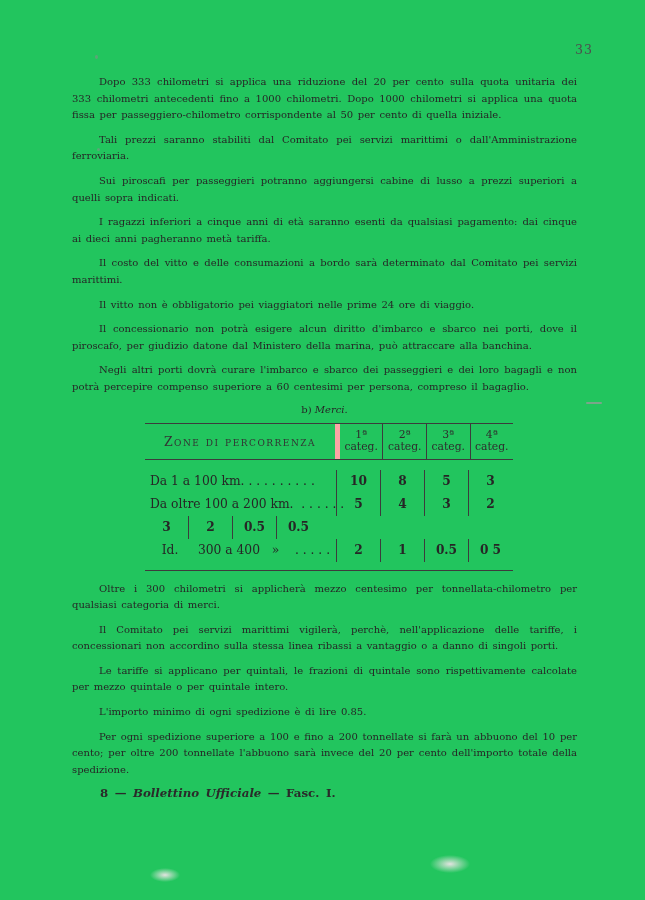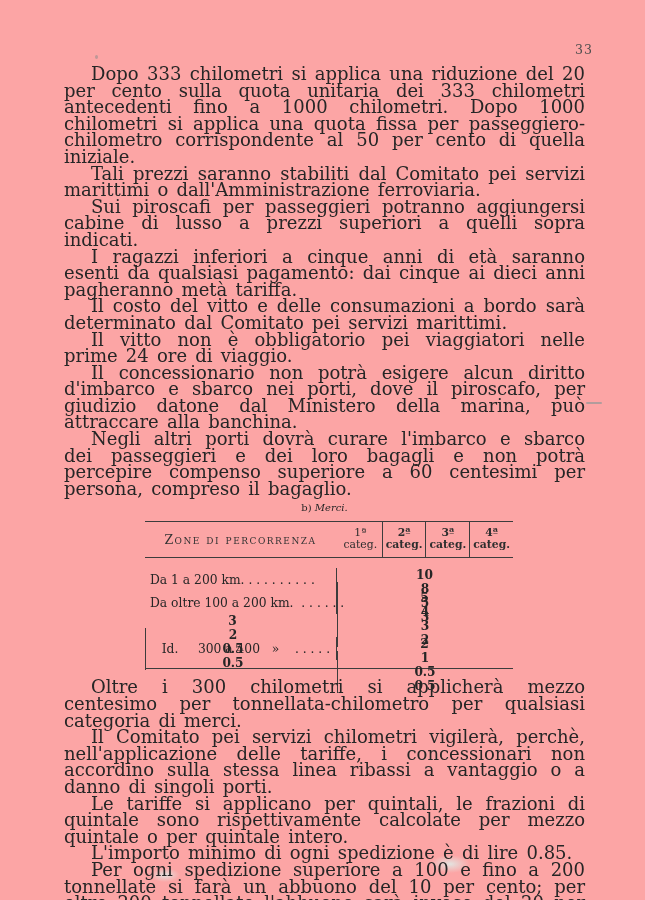--- a/index.html
+++ b/index.html
@@ -1,69 +1,69 @@
 <!DOCTYPE html>
 <html><head>
 <meta charset="utf-8">
 <style>
   html,body { margin:0; padding:0; }
   .page {
     position:relative; width:645px; height:900px;
-    background:#fca5a5; overflow:hidden;
+    background:#22c55e; overflow:hidden;
     font-family:"DejaVu Serif","Liberation Serif",serif;
     color:#262626;
   }
   .pagenum {
     position:absolute; top:42px; right:52px;
     font-size:12.5px; color:#4e4e4e; letter-spacing:1px;
   }
   .content { position:absolute; left:64px; top:66px; width:521px; }
   .content p {
-    margin:0; text-align:justify; text-indent:27px;
-    font-size:18px; line-height:16.6px; word-spacing:0.14em;
+    margin:8px; text-align:justify; text-indent:27px;
+    font-size:10px; line-height:16.6px; word-spacing:0.14em;
   }
   .section-heading {
     text-align:center; font-size:10px; margin:5px 0 4px 0;
   }
   .section-heading .st { font-style:italic; }
 
   
   .ttable {
     width:368px; margin:8px 0 10px 81px; box-sizing:border-box;
     border-top:1.8px solid #3c3c3c; border-bottom:1.8px solid #3c3c3c;
   }
   .thead { display:flex; border-bottom:1.4px solid #3c3c3c; }
   .zone-cell {
-    width:192px; border-right:3px solid #fca5a5;
+    width:192px; border-right:5px solid #fca5a5;
     display:flex; align-items:center; justify-content:center;
     font-variant-caps:small-caps; letter-spacing:0.12em;
     font-size:12.5px; color:#333;
   }
   .cats { width:175px; }
   .group {
     text-align:center; padding:4px 2px 3px 2px;
     border-bottom:1px solid #3c3c3c;
     font-size:11.3px; line-height:13px; color:#2e2e2e;
   }
   .group .gc { font-variant-caps:small-caps; letter-spacing:0.1em; }
   .catrow { display:flex; }
   .catcell {
     flex:1; text-align:center; font-size:10.8px; line-height:12px;
     padding:5px 0 6px 0; color:#2e2e2e;
   }
-  .catcell + .catcell { border-left:1px solid #3c3c3c;font-weight:bold; }
+  .catcell + .catcell { border-left:1px solid #3c3c3c; }
   .tbody { padding:10px 0 8px 0; }
   .trow { display:flex; height:23px; align-items:center; }
   .tlabel {
     width:192px; box-sizing:border-box; padding-left:5px;
     border-right:1px solid #3c3c3c; align-self:stretch;
     display:flex; align-items:center;
     font-size:12.3px; white-space:pre;
   }
-  .tvals { width:175px; display:flex; align-self:stretch;flex-direction:column; }
+  .tvals { width:175px; display:flex; align-self:stretch; }
   .tval {
     flex:1; text-align:center; font-size:12.2px; font-weight:bold;
     display:flex; align-items:center; justify-content:center;
   }
   .tval + .tval { border-left:1px solid #3c3c3c; }
 
   .footer {
     margin:7px 0 0 36px; font-size:11.8px; font-weight:bold;
     word-spacing:0.2em; color:#2a2a2a;
   }
@@ -109,21 +109,21 @@
           <div class="catrow">
             <div class="catcell"><span>1ª</span><br><span>categ.</span></div>
             <div class="catcell"><span>2ª</span><br><span>categ.</span></div>
             <div class="catcell"><span>3ª</span><br><span>categ.</span></div>
             <div class="catcell"><span>4ª</span><br><span>categ.</span></div>
           </div>
         </div>
       </div>
       <div class="tbody">
         <div class="trow">
-          <div class="tlabel">Da 1 a 200 km. . . . . . . . . .</div>
+          <div class="tlabel">Da 1 a 100 km. . . . . . . . . .</div>
           <div class="tvals">
             <div class="tval">10</div>
             <div class="tval">8</div>
             <div class="tval">5</div>
             <div class="tval">3</div>
           </div>
         </div>
         <div class="trow">
           <div class="tlabel">Da oltre 100 a 200 km.  . . . . . .</div>
           <div class="tvals">
@@ -147,21 +147,21 @@
             <div class="tval">2</div>
             <div class="tval">1</div>
             <div class="tval">0.5</div>
             <div class="tval">0 5</div>
           </div>
         </div>
       </div>
     </div>
 
     <p>Oltre i 300 chilometri si applicherà mezzo centesimo per tonnellata-chilometro per qualsiasi categoria di merci.</p>
-    <p>Il Comitato pei servizi chilometri vigilerà, perchè, nell'applicazione delle tariffe, i concessionari non accordino sulla stessa linea ribassi a vantaggio o a danno di singoli porti.</p>
+    <p>Il Comitato pei servizi marittimi vigilerà, perchè, nell'applicazione delle tariffe, i concessionari non accordino sulla stessa linea ribassi a vantaggio o a danno di singoli porti.</p>
     <p>Le tariffe si applicano per quintali, le frazioni di quintale sono rispettivamente calcolate per mezzo quintale o per quintale intero.</p>
     <p>L'importo minimo di ogni spedizione è di lire 0.85.</p>
     <p>Per ogni spedizione superiore a 100 e fino a 200 tonnellate si farà un abbuono del 10 per cento; per oltre 200 tonnellate l'abbuono sarà invece del 20 per cento dell'importo totale della spedizione.</p>
 
     <div class="footer">
       <span>8 —</span>
       <span class="ft">Bollettino Ufficiale</span>
       <span>— Fasc. I.</span>
     </div>
 

